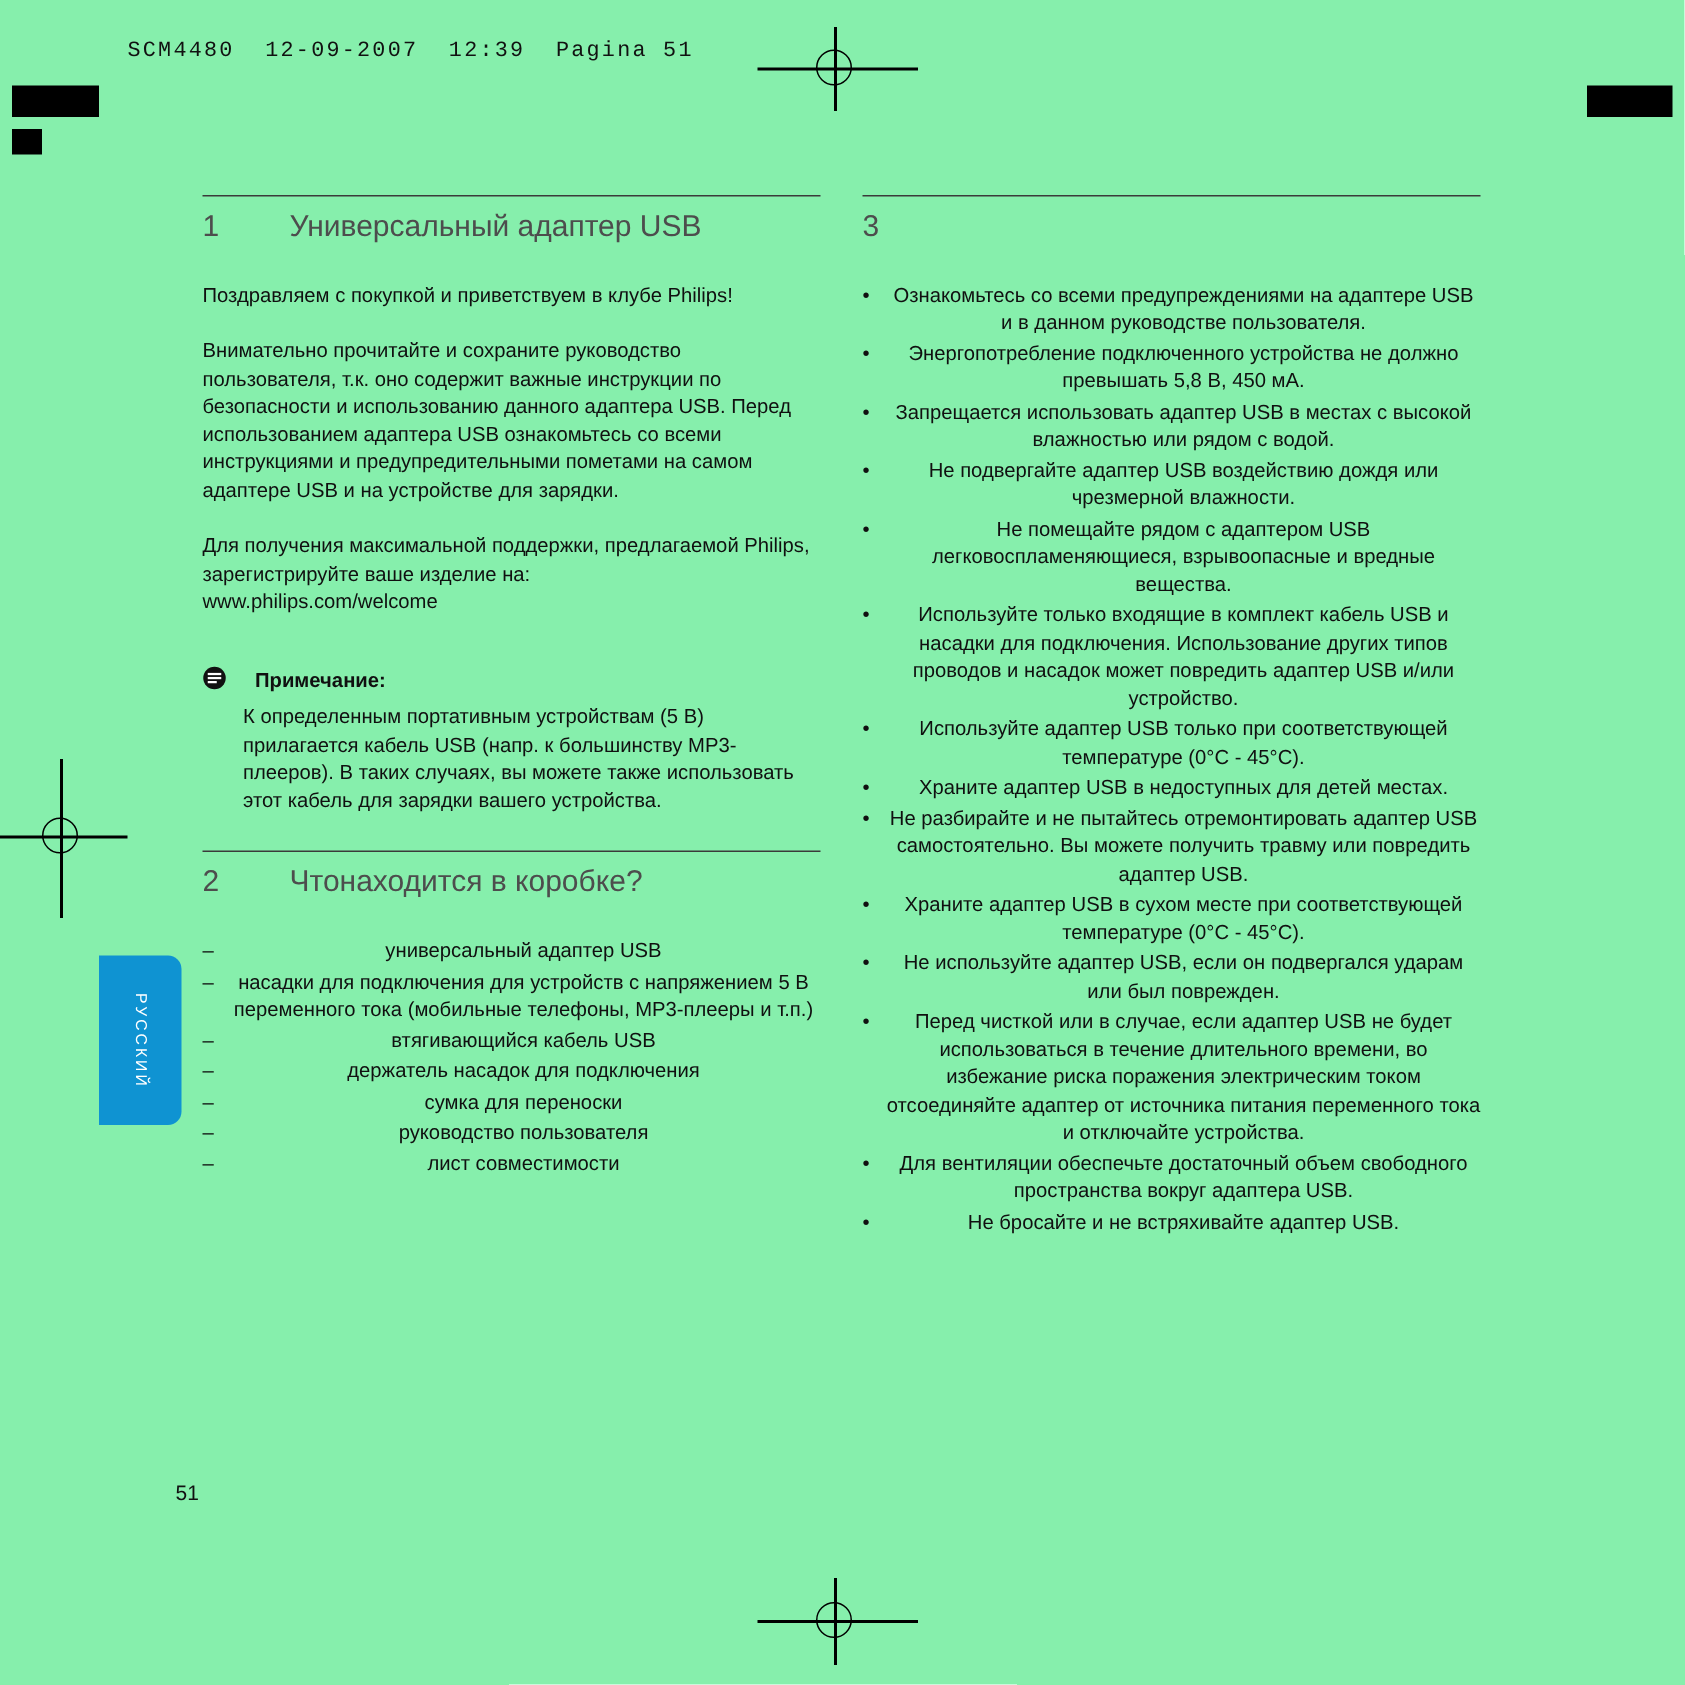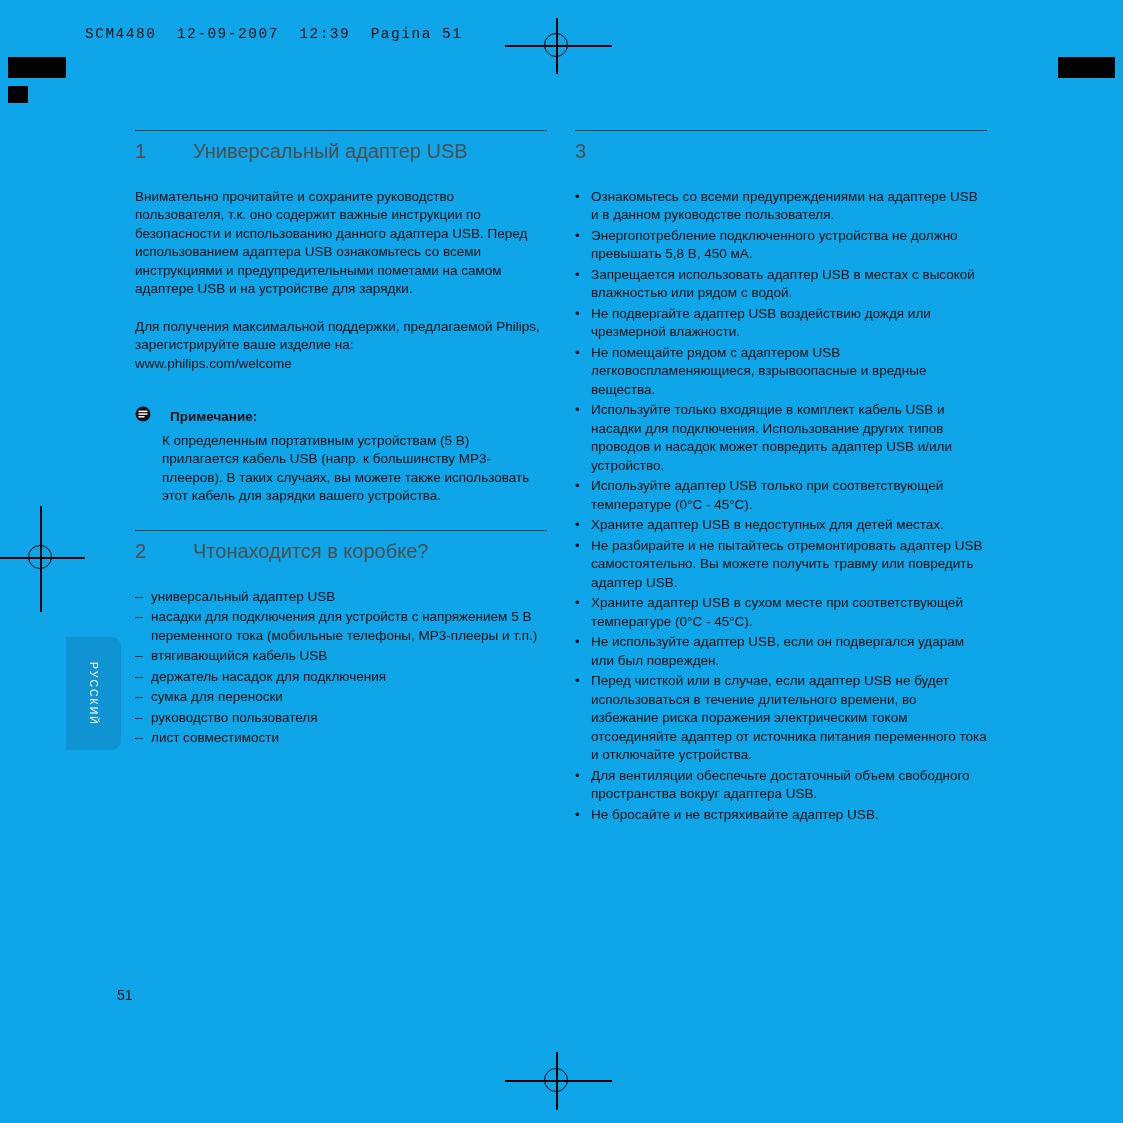--- a/index.html
+++ b/index.html
@@ -1,20 +1,20 @@
 <!DOCTYPE html>
 <html><head>
 <meta charset="utf-8">
 <style>
   * { margin:0; padding:0; box-sizing:border-box; }
   html,body { background:#ffffff; }
   .page {
     position:relative;
     width:1123px; height:1123px;
-    background:#0ea5e9;
+    background:#86efac;
     font-family:"Liberation Sans", sans-serif;
     color:#111;
     overflow:hidden;
   }
   .printer-header {
     position:absolute; left:85px; top:26px;
     font-family:"Liberation Mono","DejaVu Sans Mono",monospace;
     font-size:14.5px; letter-spacing:1.5px; white-space:pre; color:#111;
   }
   
@@ -36,21 +36,21 @@
   .note { margin-top:33px; }
   .note-head { display:flex; align-items:center; gap:19px; margin-bottom:4px; }
   .note-title { font-weight:bold; font-size:13.5px; }
   .note-body { margin-left:27px; }
   
   .sec2 { margin-top:24px; }
   
   ul.plain { list-style:none; }
   li.item { display:flex; margin-bottom:2px; }
   li.item .marker { flex:0 0 16px; }
-  li.item .txt { flex:1; }
+  li.item .txt { flex:1;text-align:center; }
   
   .lang-tab {
     position:absolute; left:66px; top:637px; width:55px; height:113px;
     border-radius:0 9px 9px 0;
     display:flex; align-items:center; justify-content:center;
   }
   .lang-tab span {
     writing-mode:vertical-rl;
     color:#fff; font-size:10.5px; letter-spacing:2px; font-weight:400;
   }
@@ -87,20 +87,21 @@
 
   <div class="col col-left">
 
     <div class="rule"></div>
     <div class="sec-head">
       <span class="sec-num">1</span>
       <span class="sec-title">Универсальный адаптер USB</span>
     </div>
 
     <div class="body-text">
+      <p class="para">Поздравляем с покупкой и приветствуем в клубе Philips!</p>
       <p class="para">Внимательно прочитайте и сохраните руководство пользователя, т.к. оно содержит важные инструкции по безопасности и использованию данного адаптера USB. Перед использованием адаптера USB ознакомьтесь со всеми инструкциями и предупредительными пометами на самом адаптере USB и на устройстве для зарядки.</p>
       <p class="para"><span>Для получения максимальной поддержки, предлагаемой Philips, зарегистрируйте ваше изделие на:</span><br>
         <span>www.philips.com/welcome</span></p>
     </div>
 
     <div class="note body-text">
       <div class="note-head">
         <span><svg width="16" height="16" viewBox="0 0 16 16">
               <circle cx="8" cy="8" r="7.5" fill="#111"></circle>
               <rect x="3.5" y="4.6" width="9" height="1.5" fill="#fff"></rect>

